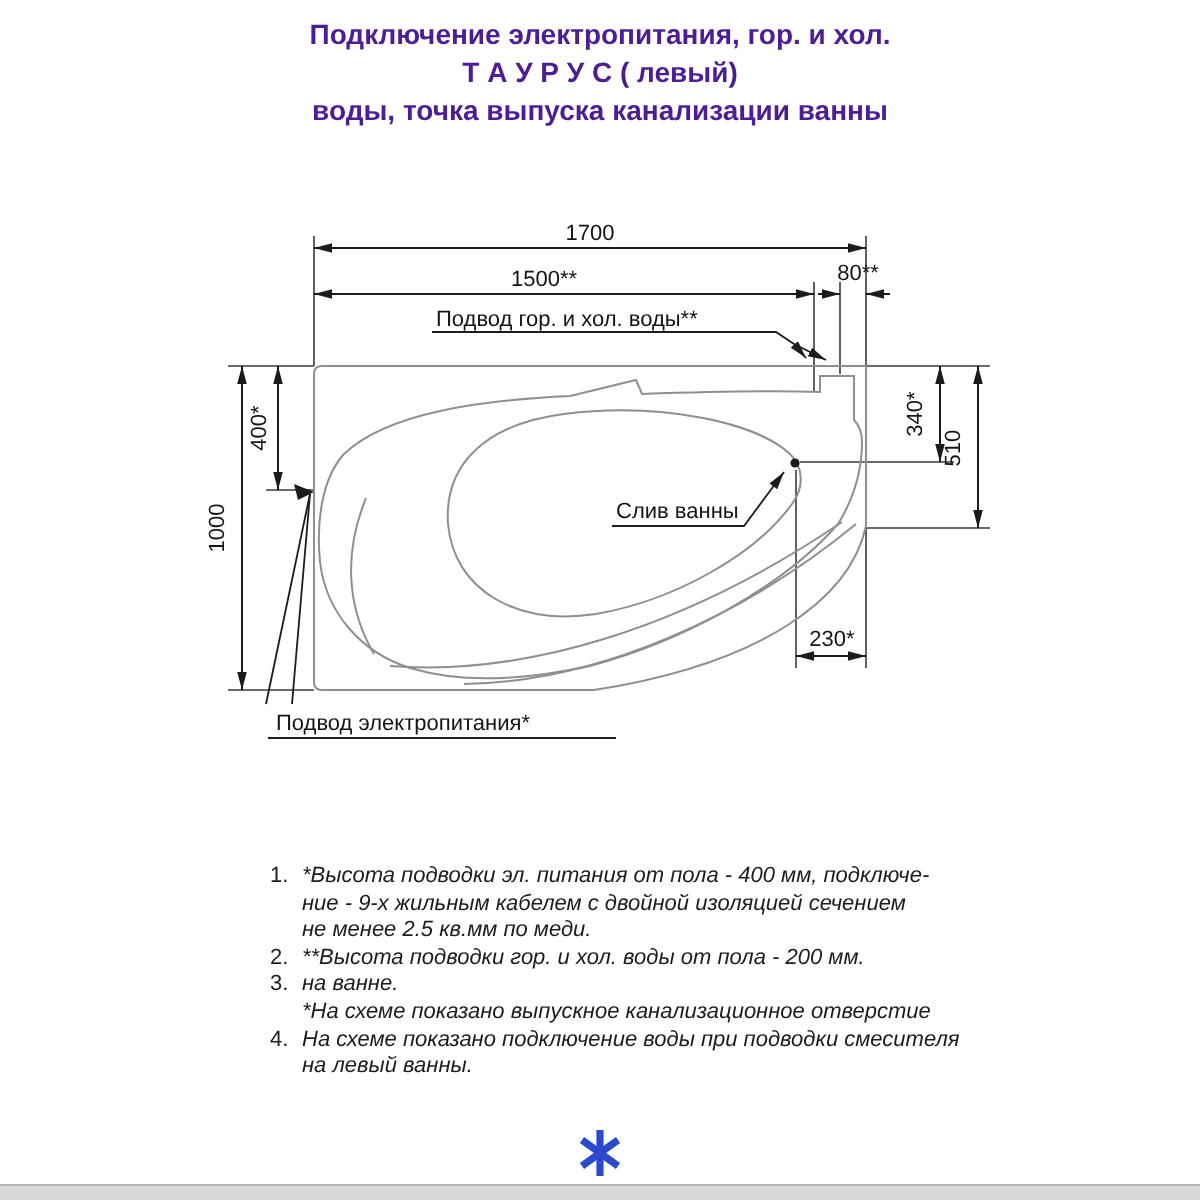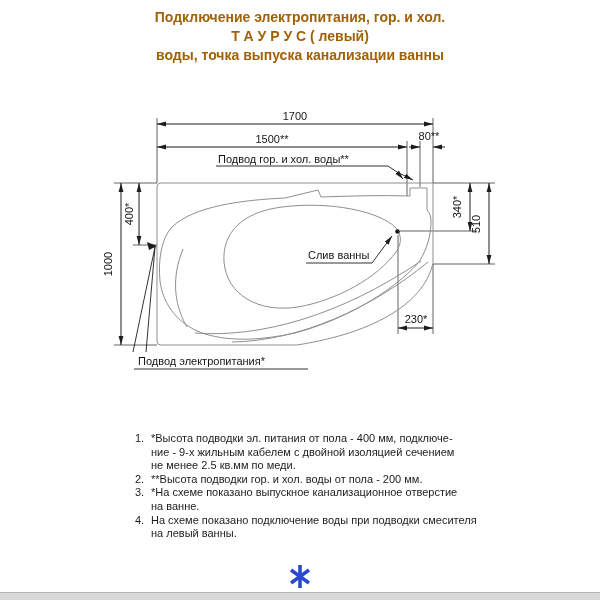--- a/index.html
+++ b/index.html
@@ -1,25 +1,25 @@
 <!DOCTYPE html>
 <html><head>
 <meta charset="utf-8">
 <style>
   html,body{margin:0;padding:0;background:#fff;}
   .page{position:relative;width:600px;height:600px;background:#ffffff;overflow:hidden;
         font-family:"Liberation Sans", sans-serif;color:#111;}
   .title{position:absolute;top:8px;left:0;width:600px;text-align:center;
-         font-size:14px;font-weight:bold;line-height:19px;color:#a16207;}
+         font-size:14px;font-weight:bold;line-height:19px;color:#4c1d95;}
   .draw{position:absolute;left:0;top:0;}
   .dimtext{font-size:11px;fill:#151515;}
   .notes{position:absolute;left:135px;top:432px;width:370px;font-size:11px;line-height:13.6px;color:#1c1c1c;}
   .note{display:flex;}
   .note .num{width:16px;flex:0 0 16px;}
-  .note .body{flex:1;}
+  .note .body{flex:1;font-style:italic;}
   .logo{position:absolute;left:288px;top:564px;width:24px;height:25px;}
   .scrollbar{position:absolute;left:0;top:592px;width:600px;height:8px;
              background:#d8d8d8;border-top:1px solid #b3b3b3;}
 </style>
 </head>
 <body>
 
 <div class="page">
 
   <div class="title">
@@ -115,22 +115,22 @@
     </div>
     <div class="note">
       <span class="num">2.</span>
       <span class="body">
         <div>**Высота подводки гор. и хол. воды от пола - 200 мм.</div>
       </span>
     </div>
     <div class="note">
       <span class="num">3.</span>
       <span class="body">
+        <div>на ванне.</div>
         <div>*На схеме показано выпускное канализационное отверстие</div>
-        <div>на ванне.</div>
       </span>
     </div>
     <div class="note">
       <span class="num">4.</span>
       <span class="body">
         <div>На схеме показано подключение воды при подводки смесителя</div>
         <div>на левый ванны.</div>
       </span>
     </div>
   </div>

